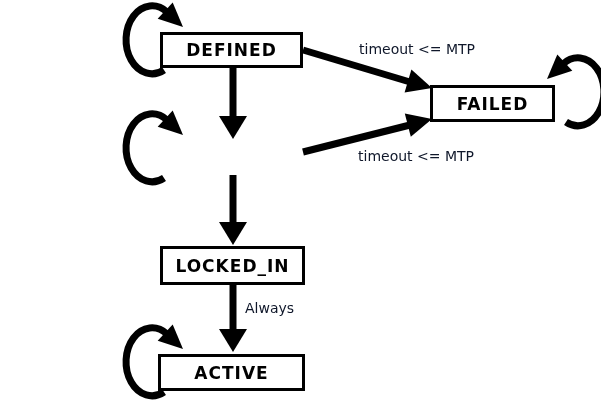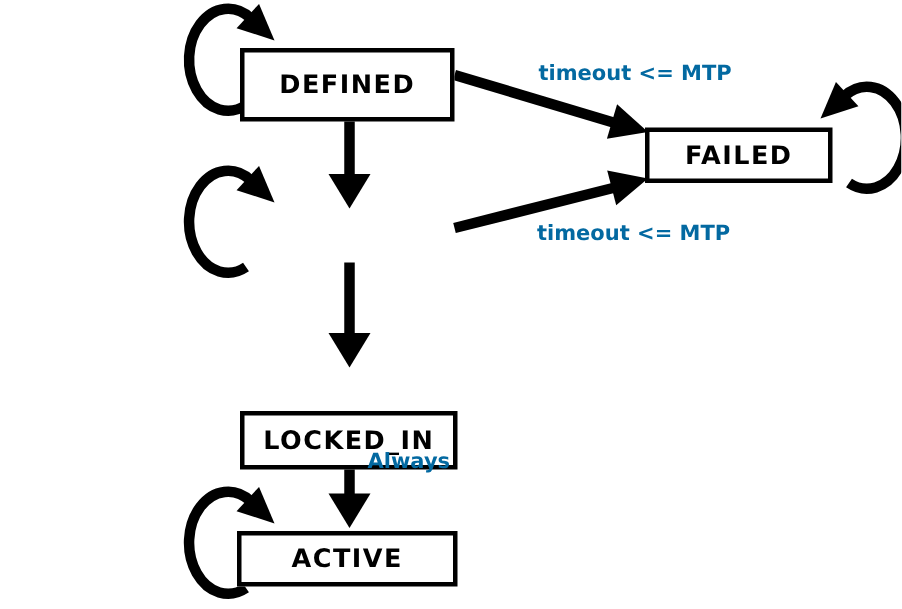--- a/index.html
+++ b/index.html
@@ -23,23 +23,23 @@
     align-items: center;
     justify-content: center;
     font-weight: bold;
     font-size: 17px;
     letter-spacing: 1px;
     color: #000000;
     z-index: 2;
   }
   .elabel {
     position: absolute;
-    font-weight: bold;
+    font-weight: normal;
     font-size: 14px;
-    color: #0369a1;
+    color: #0f172a;
     white-space: nowrap;
     z-index: 3;
   }
 </style>
 </head>
 <body>
 
 <div class="canvas">
 
   <svg class="arrows" width="601" height="406" viewBox="0 0 601 406">
@@ -83,26 +83,26 @@
       <line x1="303" y1="50" x2="410" y2="82"></line>
       <polygon points="432,88 404.6,92.5 411.4,69.5"></polygon>
     </g>
 
     <g>
       <line x1="303" y1="152" x2="410" y2="125"></line>
       <polygon points="432,119 410.8,136.8 404.8,113.6"></polygon>
     </g>
   </svg>
 
-  <div class="state" style="left:160px; top:32px; width:143px; height:49px;">DEFINED</div>
+  <div class="state" style="left:160px; top:32px; width:143px; height:36px;">DEFINED</div>
 
   <div class="state" style="left:430px; top:85px; width:125px; height:37px;">FAILED</div>
 
 
-  <div class="state" style="left:160px; top:246px; width:145px; height:39px;margin-top:28px;">LOCKED_IN</div>
+  <div class="state" style="left:160px; top:246px; width:145px; height:39px;">LOCKED_IN</div>
 
   <div class="state" style="left:158px; top:354px; width:147px; height:37px;">ACTIVE</div>
 
 
   <div class="elabel" style="left:359px; top:41px;">timeout &lt;= MTP</div>
 
   <div class="elabel" style="left:358px; top:148px;">timeout &lt;= MTP</div>
 
 
   <div class="elabel" style="left:245px; top:300px;">Always</div>

